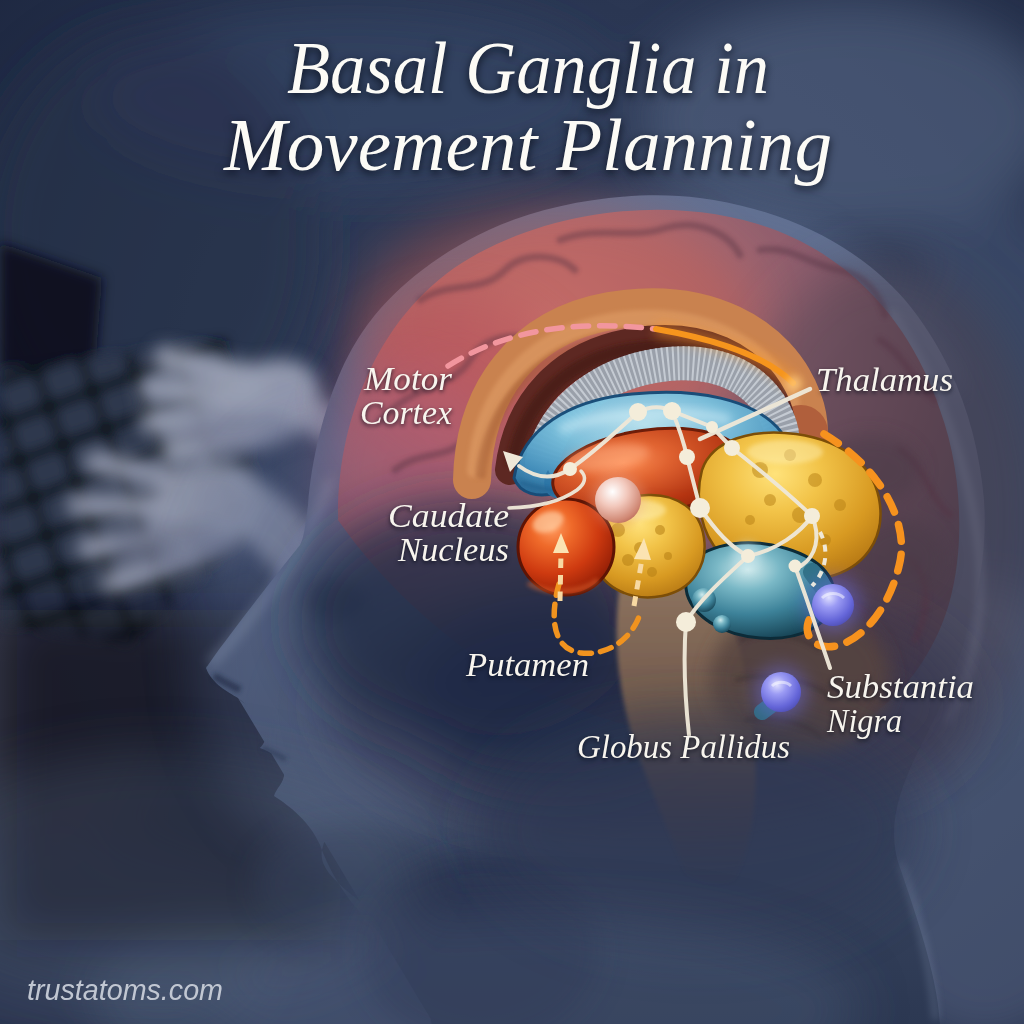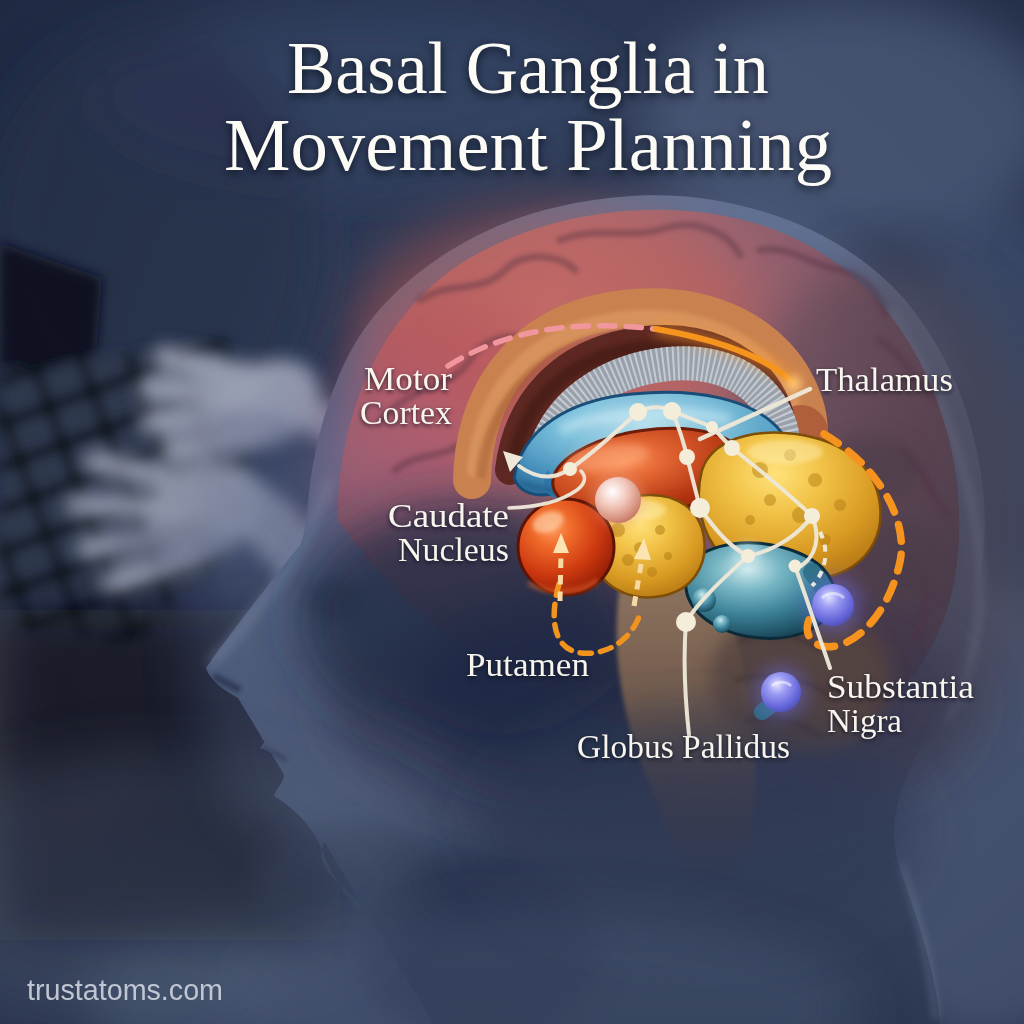--- a/index.html
+++ b/index.html
@@ -1,16 +1,16 @@
 <!DOCTYPE html>
 <html><head>
 <meta charset="utf-8">
 <style>
   html,body{margin:0;padding:0;background:#10141f;}
-  #stage{position:relative;width:1024px;height:1024px;overflow:hidden;background:#27324d;}
+  #stage{position:relative;width:1024px;height:1024px;overflow:hidden;background:#27324d;font-style:italic;}
   svg{display:block}
   .title-text{font-family:"Liberation Serif",serif;fill:#fcfbf6;filter:drop-shadow(0 3px 4px rgba(6,10,22,.85));}
   .label-text{font-family:"Liberation Serif",serif;fill:#f8f5ee;filter:drop-shadow(0 2px 2px rgba(8,12,26,.8));}
   .wm-text{font-family:"Liberation Sans",sans-serif;fill:#cdd2dc;opacity:.92;}
 </style>
 </head>
 <body>
 
 <div id="stage">
 <svg width="1024" height="1024" viewBox="0 0 1024 1024">

